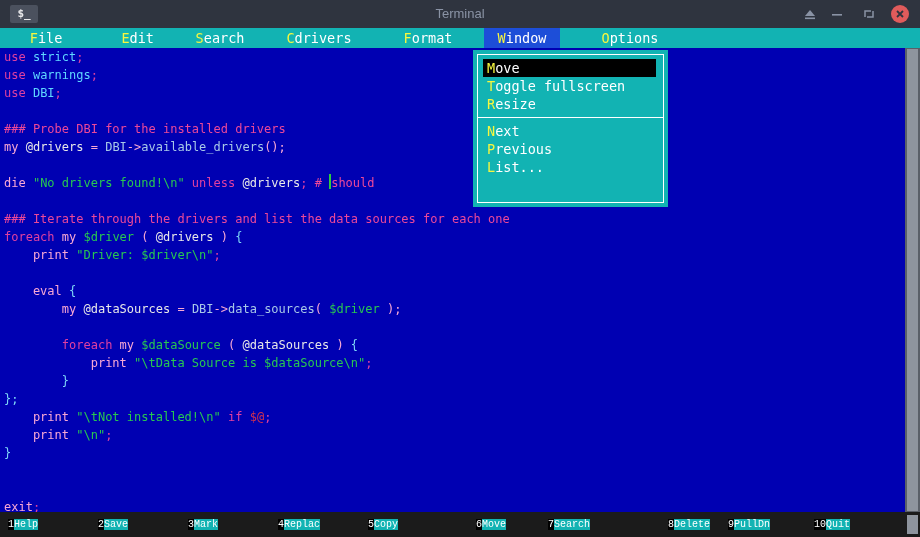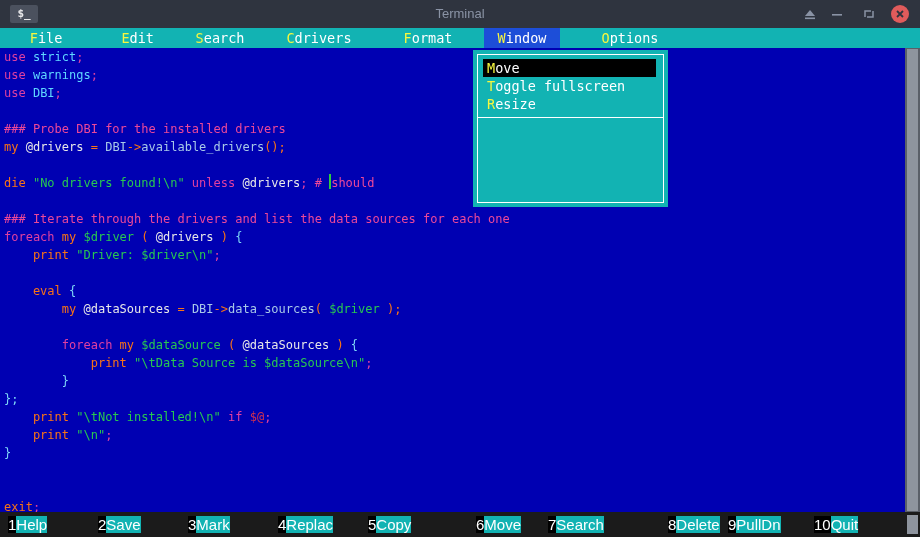--- a/index.html
+++ b/index.html
@@ -56,21 +56,21 @@
   .code{
     position:absolute;left:4px;top:0px;
     font-family:"DejaVu Sans Mono","Liberation Mono",monospace;
     font-size:12px;line-height:18px;white-space:pre;
   }
   .code .ln{height:18px;}
   .kw{color:#e040a0;}     
   .mod{color:#5fd7ff;}    
   .cmt{color:#ec4899;}    
   .str{color:#28c850;}    
-  .pln{color:#f97316;}    
+  .pln{color:#f9a8d4;}    
   .fn{color:#a8c8e8;}     
   .br{color:#7fd7f7;}     
   .var{color:#e8e8e8;margin-top:42px;}    
   .err{color:#d03050;}    
   .cursor{
     display:inline-block;width:2px;height:15px;background:#2ecc40;
     vertical-align:-2px;
   }
 
   
@@ -103,21 +103,21 @@
     position:absolute;left:2px;top:1px;width:11px;height:462px;
     background:#8e949e;
   }
 
   
   .fnbar{
     position:absolute;left:0;top:512px;width:920px;height:25px;
     background:#1b1b1b;
   }
   .fk{position:absolute;top:3px;height:19px;line-height:19px;
-      font-family:Liberation Sans, sans-serif;font-size:15px;
+      font-family:Liberation Mono, monospace;font-size:10px;
       white-space:pre;cursor:default;text-align:center;}
   .fk .num{background:#000000;color:#ffffff;padding:0 0px;}
   .fk .lbl{background:#12b3b3;color:#ffffff;}
   .fnbar-grip{position:absolute;right:2px;top:3px;width:11px;height:19px;background:#8e949e;}
 </style>
 </head>
 <body>
 
 <div class="window">
 
@@ -168,20 +168,25 @@
   </div>
 
   <div class="dropdown">
     <div class="dd-inner">
       <div class="dd-group" id="ddg1">
           <div class="dd-item sel"><span class="hk">M</span><span>ove</span></div>
           <div class="dd-item"><span class="hk">T</span><span>oggle fullscreen</span></div>
           <div class="dd-item"><span class="hk">R</span><span>esize</span></div>
         </div>
       <div class="dd-sep"></div>
+      <div class="dd-group" id="ddg2">
+          <div class="dd-item"><span class="hk">N</span><span>ext</span></div>
+          <div class="dd-item"><span class="hk">P</span><span>revious</span></div>
+          <div class="dd-item"><span class="hk">L</span><span>ist...</span></div>
+        </div>
     </div>
   </div>
 
   <div class="fnbar" id="fnbar">
     <div class="fnbar-grip"></div>
   <div class="fk" style="left: 8px;"><span class="num">1</span><span class="lbl">Help</span></div>
       <div class="fk" style="left: 98px;"><span class="num">2</span><span class="lbl">Save</span></div>
       <div class="fk" style="left: 188px;"><span class="num">3</span><span class="lbl">Mark</span></div>
       <div class="fk" style="left: 278px;"><span class="num">4</span><span class="lbl">Replac</span></div>
       <div class="fk" style="left: 368px;"><span class="num">5</span><span class="lbl">Copy</span></div>

